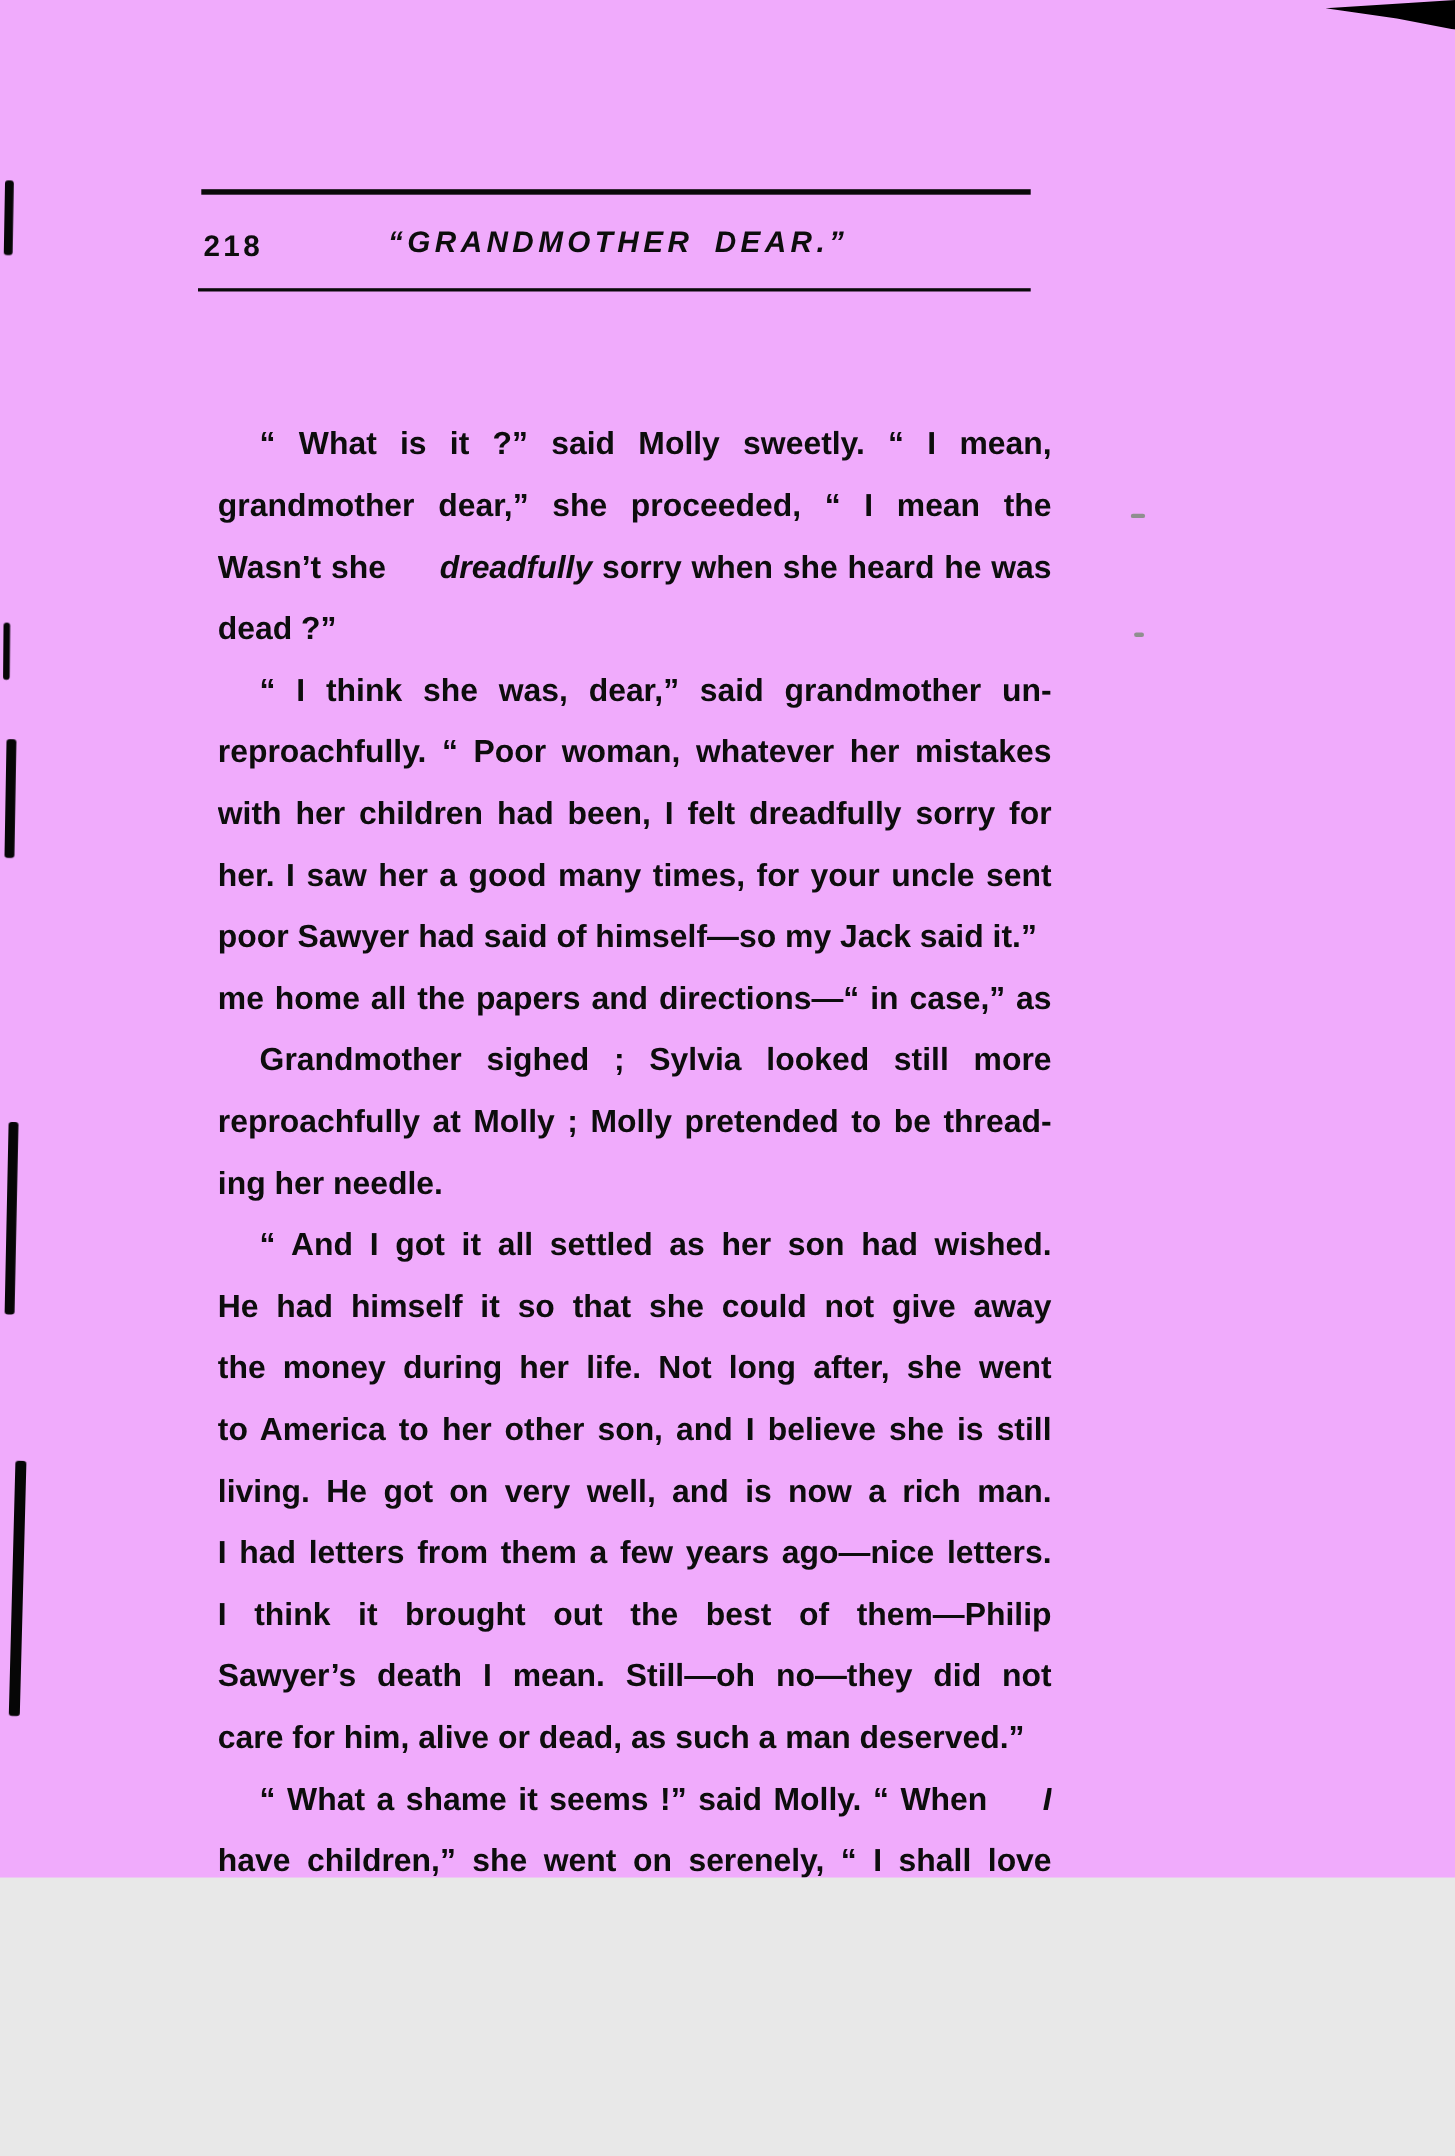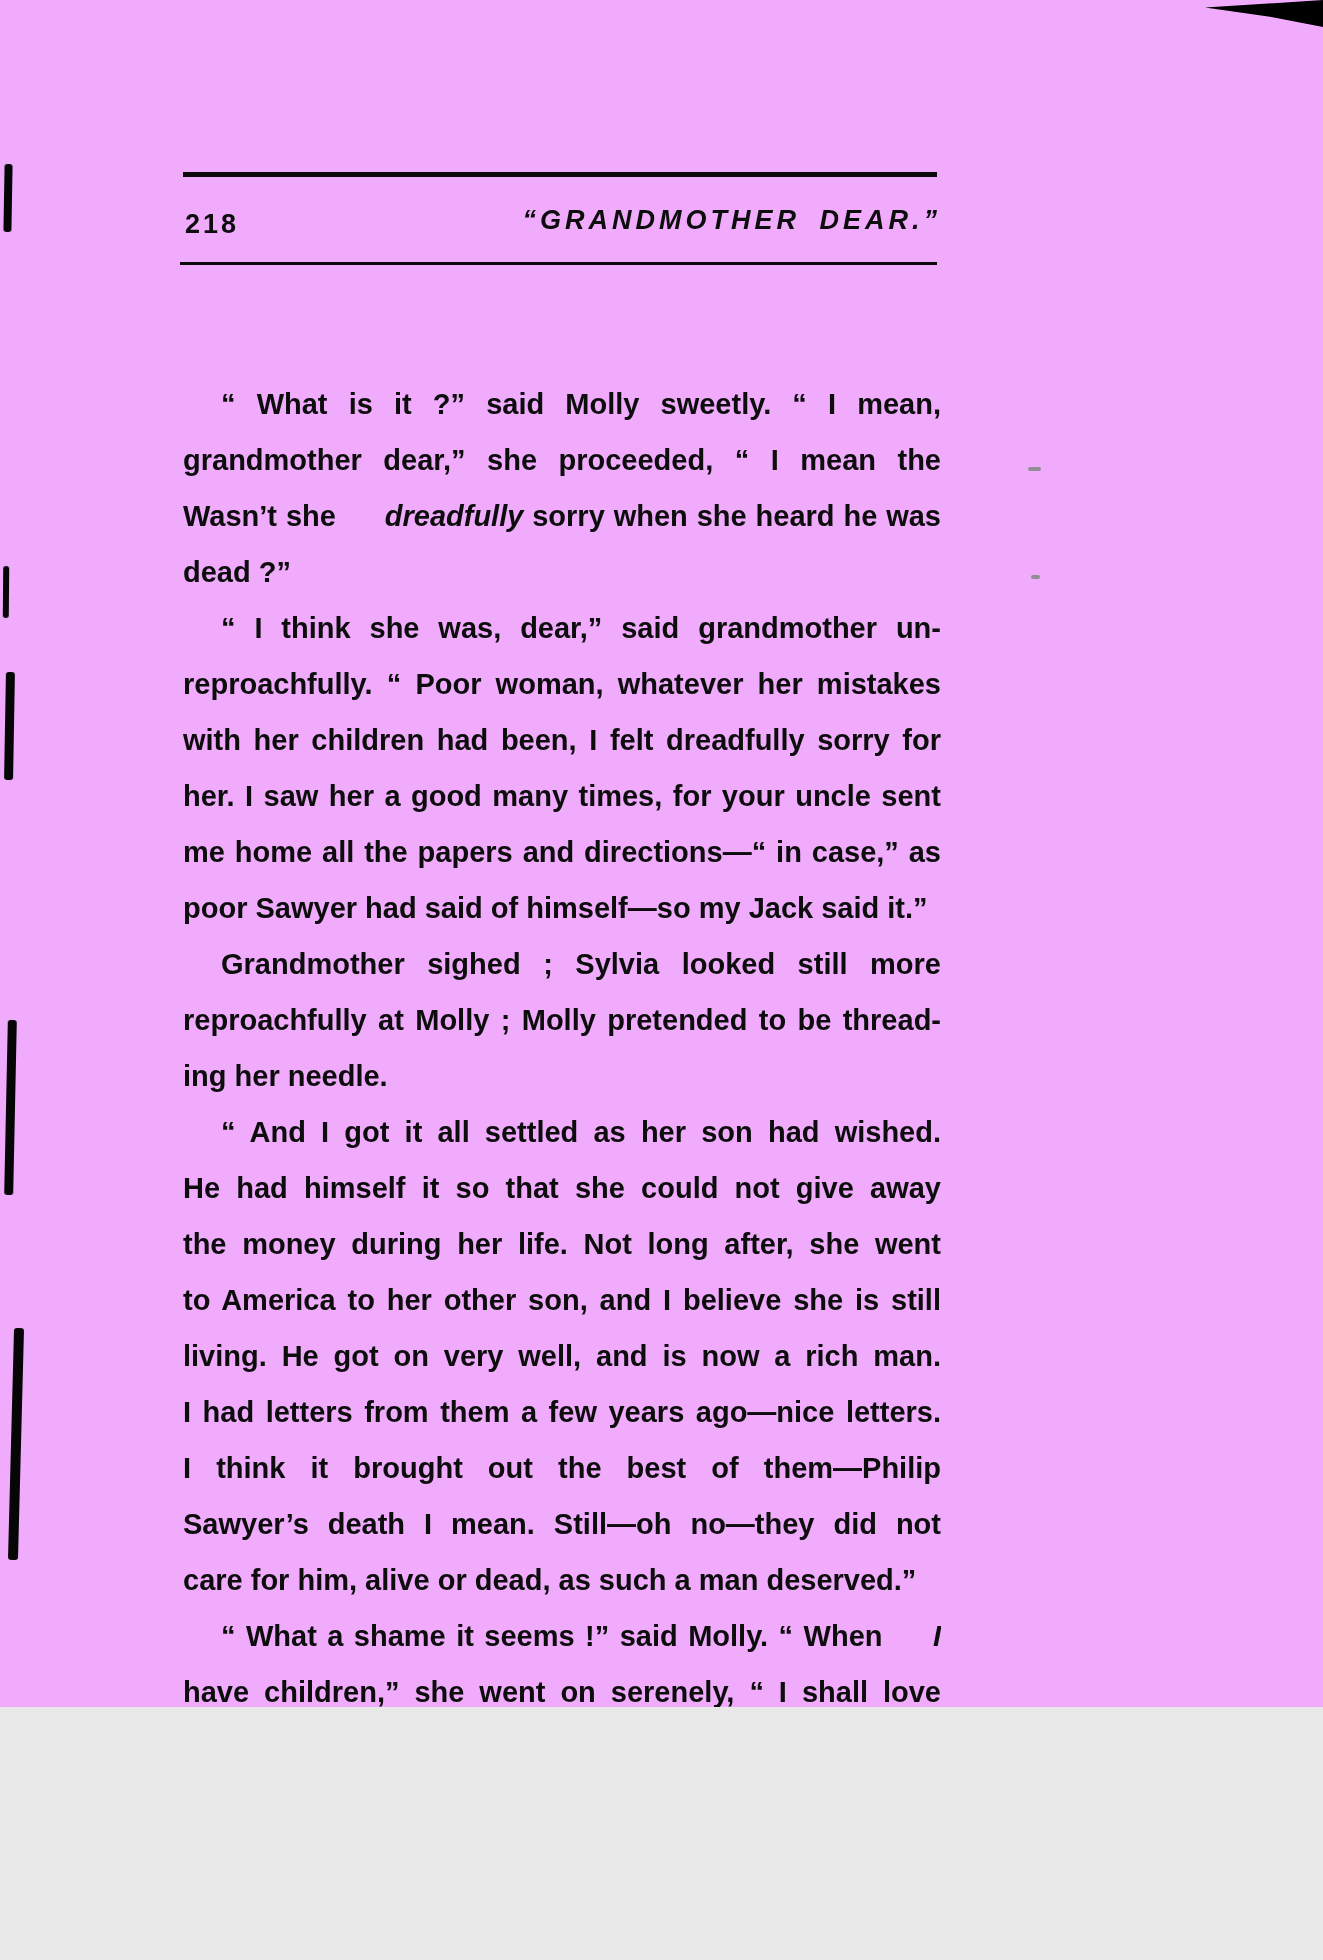--- a/index.html
+++ b/index.html
@@ -61,33 +61,33 @@
     top: 6px;
     font-size: 27px;
     font-weight: 600;
     letter-spacing: 3px;
   }
   .running-title {
     position: absolute;
     left: 0;
     right: 0;
     top: 2px;
-    text-align: right;
+    text-align: center;
     font-size: 27px;
     font-style: italic;
     font-weight: 700;
     letter-spacing: 4px;
     word-spacing: 8px;
     white-space: nowrap;
   }
 
   
   .text-block {
     position: absolute;
-    left: 183px;
+    left: 198px;
     top: 376px;
     width: 758px;
   }
   .line {
     height: 56px;
     line-height: 56px;
     font-size: 29px;
     font-weight: 600;
     overflow: hidden;
     text-align: left;
@@ -130,22 +130,22 @@
 
   <div class="text-block">
       <div class="line j indent"><span>“ What is it ?” said Molly sweetly. “ I mean,</span></div>
       <div class="line j"><span>grandmother dear,” she proceeded, “ I mean the mother</span></div>
       <div class="line j"><span>Wasn’t she </span><i>dreadfully</i><span> sorry when she heard he was</span></div>
       <div class="line"><span>dead ?”</span></div>
       <div class="line j indent"><span>“ I think she was, dear,” said grandmother un-</span></div>
       <div class="line j"><span>reproachfully. “ Poor woman, whatever her mistakes</span></div>
       <div class="line j"><span>with her children had been, I felt dreadfully sorry for</span></div>
       <div class="line j"><span>her. I saw her a good many times, for your uncle sent</span></div>
+      <div class="line"><span>poor Sawyer had said of himself—so my Jack said it.”</span></div>
       <div class="line j"><span>me home all the papers and directions—“ in case,” as</span></div>
-      <div class="line"><span>poor Sawyer had said of himself—so my Jack said it.”</span></div>
       <div class="line j indent"><span>Grandmother sighed ; Sylvia looked still more</span></div>
       <div class="line j"><span>reproachfully at Molly ; Molly pretended to be thread-</span></div>
       <div class="line"><span>ing her needle.</span></div>
       <div class="line j indent"><span>“ And I got it all settled as her son had wished.</span></div>
       <div class="line j"><span>He had himself it so that she could not give away</span></div>
       <div class="line j"><span>the money during her life. Not long after, she went</span></div>
       <div class="line j"><span>to America to her other son, and I believe she is still</span></div>
       <div class="line j"><span>living. He got on very well, and is now a rich man.</span></div>
       <div class="line j"><span>I had letters from them a few years ago—nice letters.</span></div>
       <div class="line j"><span>I think it brought out the best of them—Philip</span></div>

